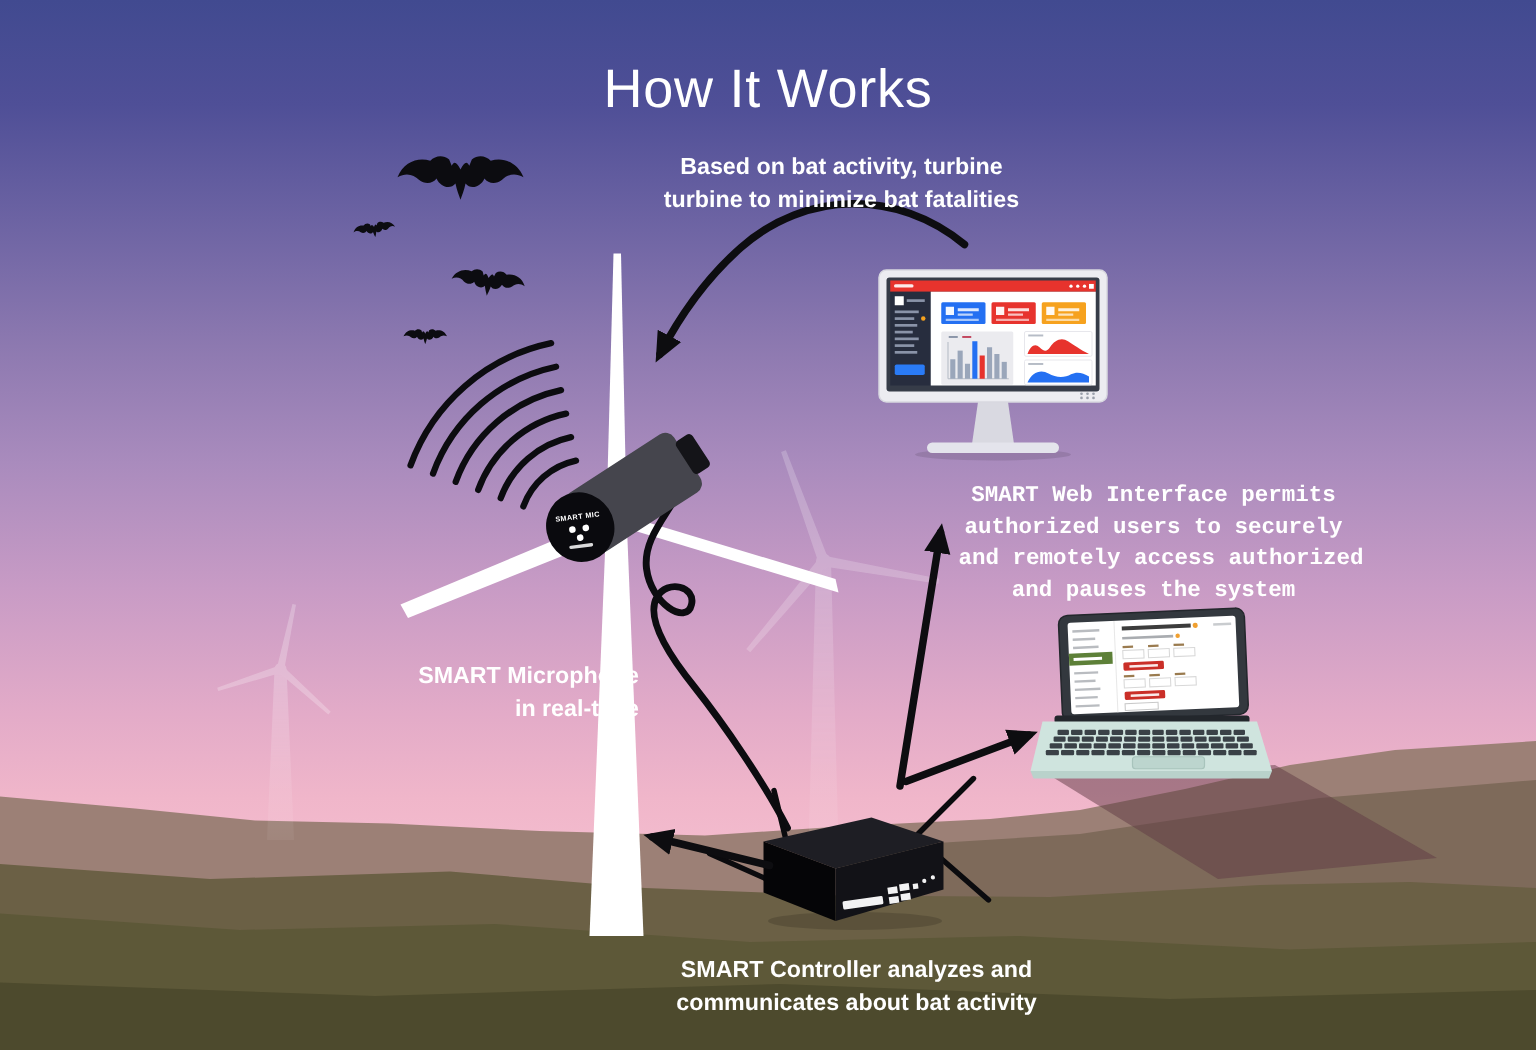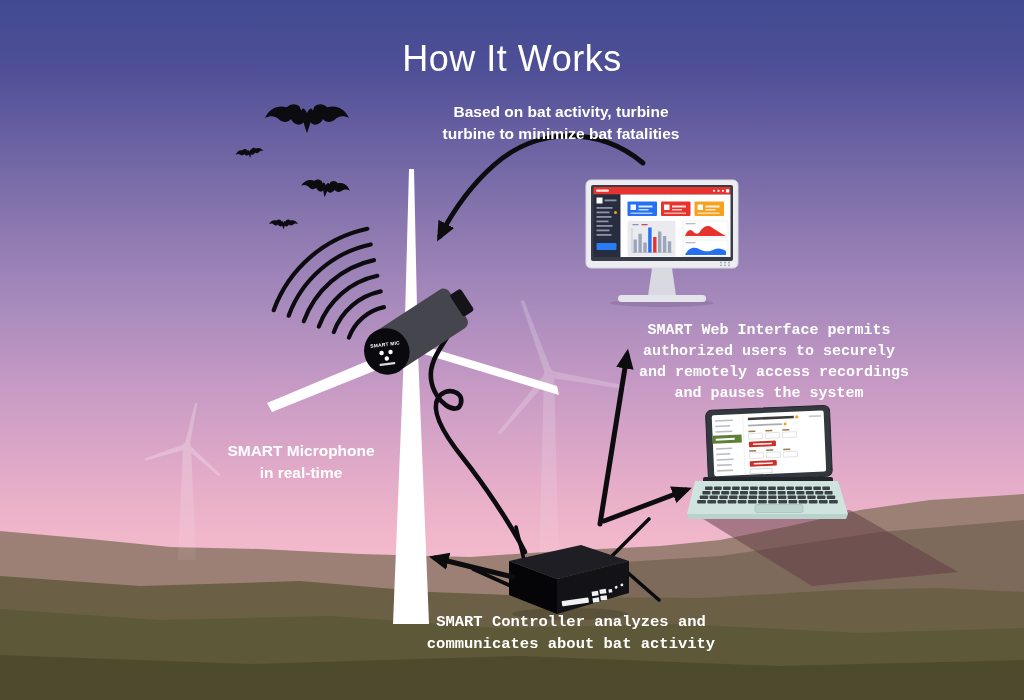--- a/index.html
+++ b/index.html
@@ -367,26 +367,26 @@
   <h1 id="page-title">How It Works</h1>
 
   <div class="note" style="left:411px;top:101px;width:300px;">
     <div>Based on bat activity, turbine</div>
     <div>turbine to minimize bat fatalities</div>
   </div>
 
   <div class="note" style="left:639px;top:320px;width:260px;font-size:15px;line-height:21px;font-family:Liberation Mono, monospace;">
     <div>SMART Web Interface permits</div>
     <div>authorized users to securely</div>
-    <div>and remotely access recordings</div>
+    <div>and remotely access authorized</div>
     <div>and pauses the system</div>
   </div>
 
-  <div class="note" style="left:176px;top:440px;width:250px;">
+  <div class="note" style="left:176px;top:440px;width:250px;text-align:right;">
     <div>SMART Microphone</div>
     <div>in real-time</div>
   </div>
 
-  <div class="note" style="left:421px;top:612px;width:300px;font-family:Liberation Mono, monospace;">
+  <div class="note" style="left:421px;top:636px;width:300px;">
     <div>SMART Controller analyzes and</div>
     <div>communicates about bat activity</div>
   </div>
 </div>
 
 </body></html>

